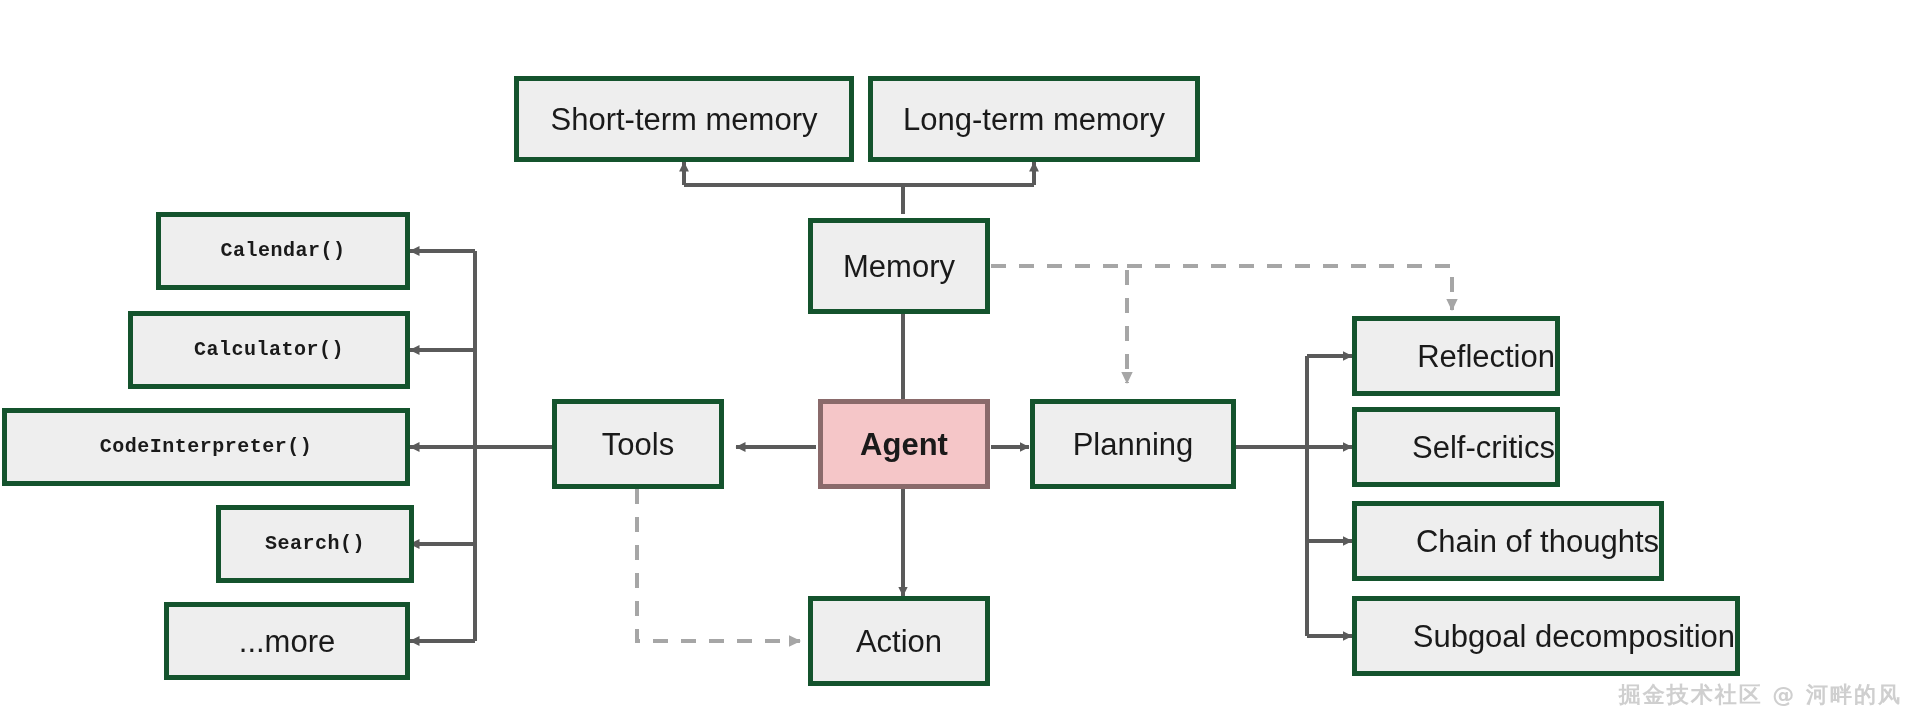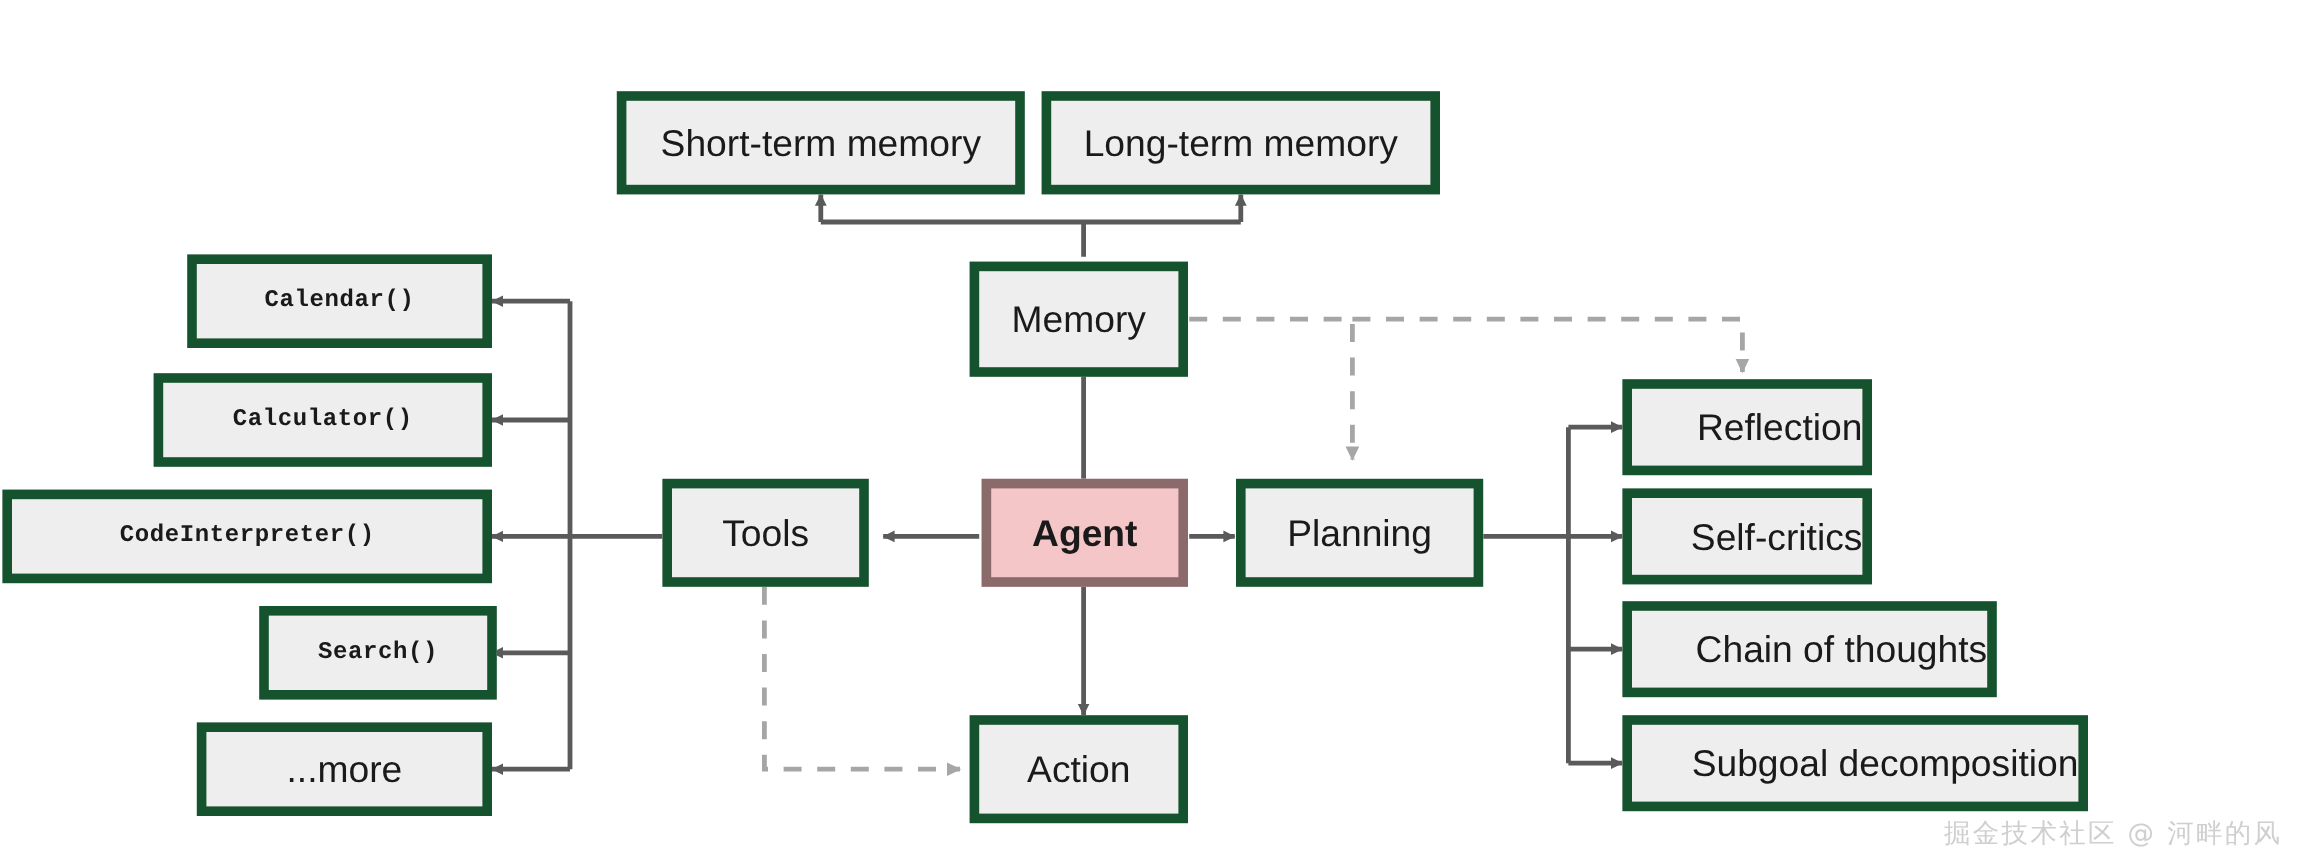--- a/index.html
+++ b/index.html
@@ -18,21 +18,21 @@
   #wires {
     position: absolute;
     left: 0; top: 0;
     width: 1920px;
     height: 718px;
   }
   .node {
     position: absolute;
     box-sizing: border-box;
     background: #eeeeee;
-    border: 8px solid #14532d;
+    border: 5px solid #14532d;
     display: flex;
     align-items: center;
     color: #1a1a1a;
     z-index: 5;
   }
   .node .lbl {
     width: 100%;
     line-height: 1;
   }
   .node.center .lbl { text-align: center; }
@@ -56,20 +56,21 @@
   #watermark {
     position: absolute;
     right: 18px;
     bottom: 8px;
     font-size: 22px;
     color: #cfcfcf;
     font-family: "DejaVu Sans", sans-serif;
     letter-spacing: 2px;
     white-space: nowrap;
     z-index: 9;
+    font-weight: bold;
   }
 </style>
 </head>
 <body>
 
 <div id="canvas">
 
   <svg id="wires" viewBox="0 0 1920 718" xmlns="http://www.w3.org/2000/svg">
     <defs>
       <marker id="ah-solid" markerWidth="11" markerHeight="11" refX="9.5" refY="5.5" orient="auto" markerUnits="userSpaceOnUse">

